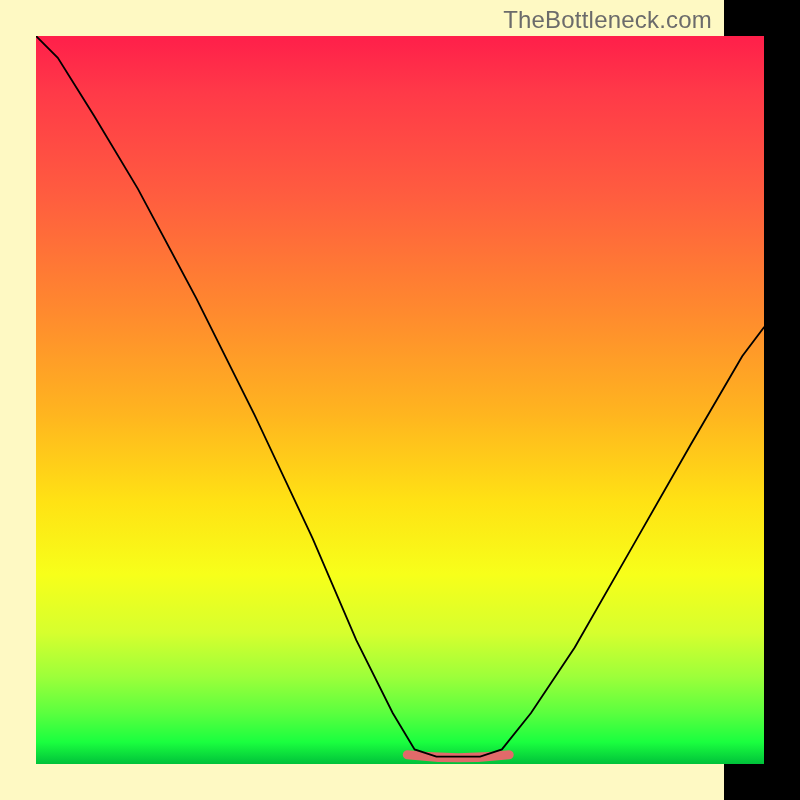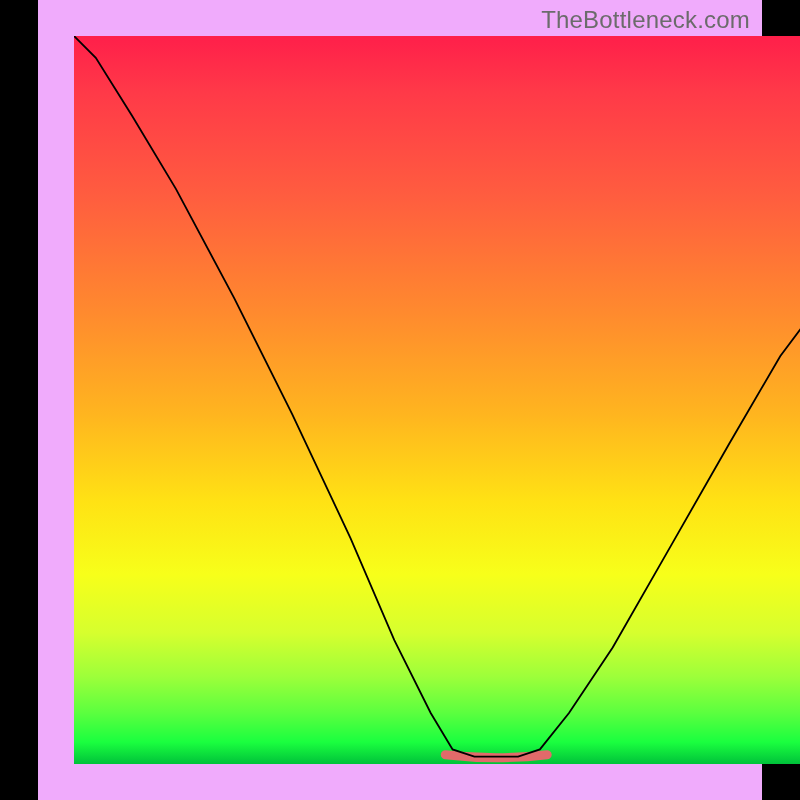--- a/index.html
+++ b/index.html
@@ -8,22 +8,21 @@
     width: 800px;
     height: 800px;
     background: #000;
     overflow: hidden;
     font-family: Arial, Helvetica, sans-serif;
   }
   .frame {
     position: relative;
     width: 724px;
     height: 800px;
-    background: #f0abfc;
-    margin-left: 38px;
+    background: #fef9c3;
   }
   .watermark {
     position: absolute;
     top: 6px;
     right: 12px;
     color: #6b6b6b;
     font-size: 24px;
     font-weight: 500;
     letter-spacing: 0.2px;
     z-index: 5;

